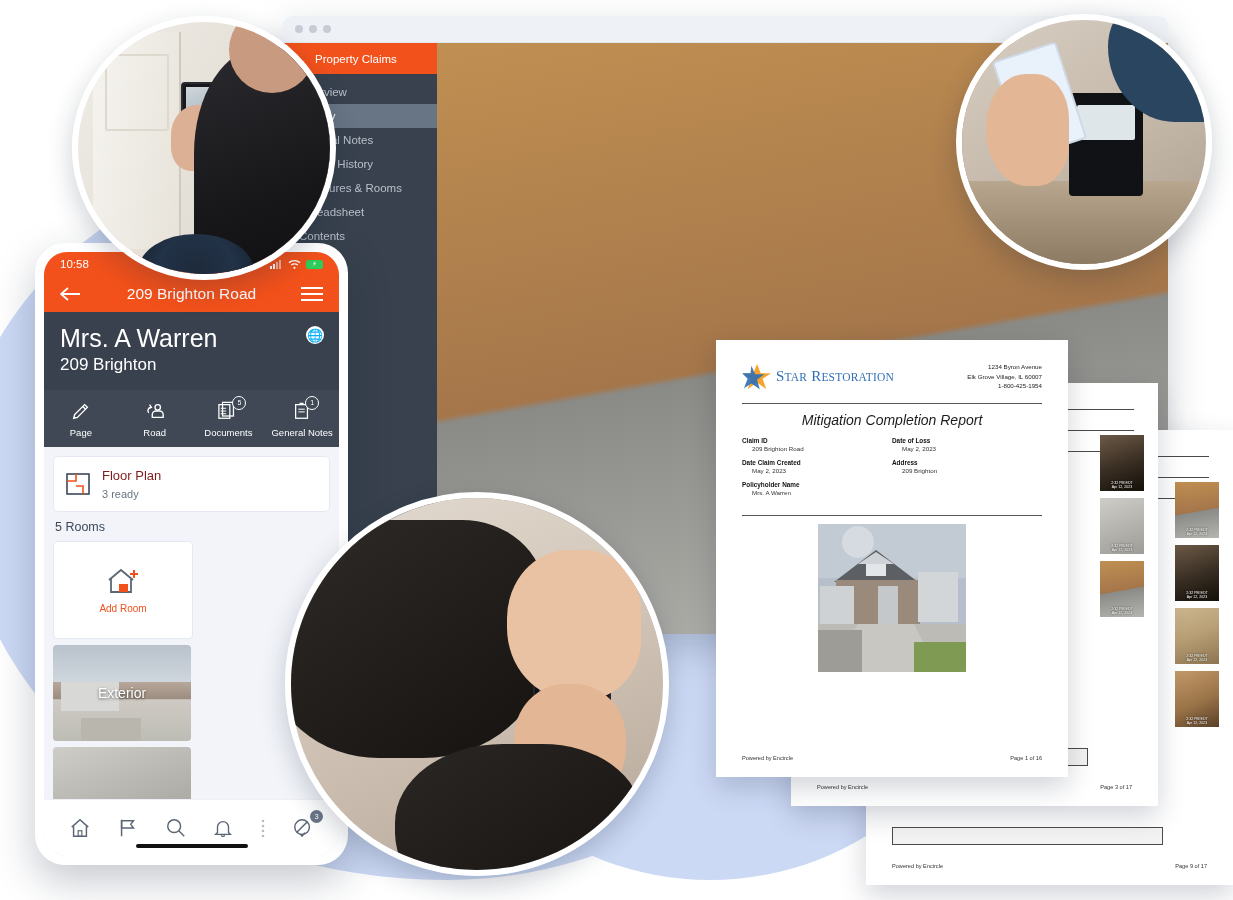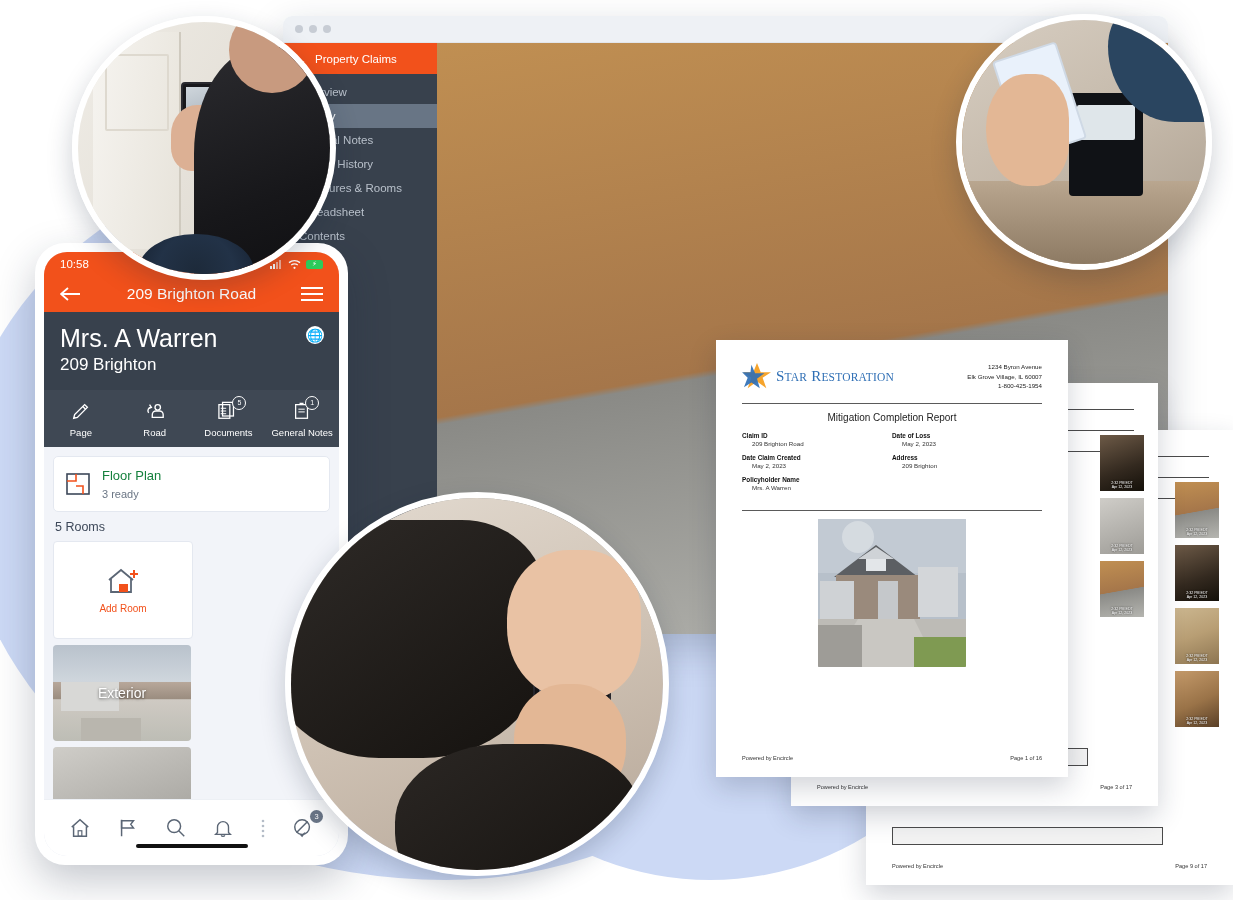--- a/index.html
+++ b/index.html
@@ -114,47 +114,47 @@
   .ph-h1{font-size:25px;color:#fff;line-height:1.15;}
   .ph-h2{font-size:17px;color:#fff;line-height:1.4;}
   .globe{position:absolute;right:15px;top:14px;width:18px;height:18px;border-radius:50%;background:#fff;color:#38414d;display:flex;align-items:center;justify-content:center;font-size:13px;}
   .ph-acts{background:#3f4854;display:flex;padding:10px 0 9px;}
   .act{flex:1;display:flex;flex-direction:column;align-items:center;gap:6px;color:#fff;}
   .act-ic{height:22px;display:flex;align-items:center;justify-content:center;position:relative;}
   .act-lbl{font-size:9.5px;text-align:center;line-height:1.15;}
   .badge{position:absolute;top:-4px;right:-7px;width:12px;height:12px;border-radius:50%;border:1.2px solid #fff;background:#3f4854;color:#fff;font-size:7px;display:flex;align-items:center;justify-content:center;}
   .ph-body{flex:1;overflow:hidden;padding:9px 9px 0;background:#f2f4f9;}
   .card{background:#fff;border:1px solid #e4e8f0;border-radius:5px;display:flex;align-items:center;gap:11px;padding:9px 11px;margin-bottom:8px;}
-  .card-t{font-size:13px;color:#15803d;}
+  .card-t{font-size:13px;color:#7f1d1d;}
   .card-t.b{font-weight:bold;}
   .card-s{font-size:11px;color:#6b7685;}
   .rooms-cnt{font-size:12.5px;color:#3d4859;margin:4px 0 7px 2px;}
   .grid{display:flex;flex-wrap:wrap;gap:6px;}
   .tile{width:138px;height:96px;border-radius:4px;overflow:hidden;position:relative;background:#dfe3ea;}
   .tile.add{background:#fff;border:1px solid #e4e8f0;display:flex;flex-direction:column;align-items:center;justify-content:center;gap:7px;}
   .add-lbl{color:#f2511b;font-size:10px;}
   .tile-lbl{position:absolute;left:50%;top:50%;transform:translate(-50%,-50%);color:#fff;font-size:14px;text-shadow:0 1px 3px rgba(0,0,0,.6);}
   .ph-tabs{position:absolute;left:0;right:0;bottom:0;height:56px;background:#fff;border-top:1px solid #edf0f5;display:flex;align-items:center;justify-content:space-around;padding:0 12px;border-radius:0 0 23px 23px;}
   .home-ind{position:absolute;left:50%;bottom:8px;transform:translateX(-50%);width:112px;height:4px;border-radius:3px;background:#111;}
   .tb{color:#5b6675;position:relative;display:flex;align-items:center;}
   .tb-badge{position:absolute;top:-7px;right:-9px;width:13px;height:13px;border-radius:50%;background:#6b7687;color:#fff;font-size:7.5px;display:flex;align-items:center;justify-content:center;}
 
   
   .pdf{position:absolute;background:#fff;box-shadow:0 10px 26px rgba(25,35,60,.20);z-index:7;overflow:hidden;}
   .pdf3{left:866px;top:430px;width:367px;height:455px;}
   .pdf2{left:791px;top:383px;width:367px;height:423px;}
   .pdf1{left:716px;top:340px;width:352px;height:437px;z-index:8;}
   .pdf-inner{padding:22px 26px 0;height:100%;box-sizing:border-box;position:relative;}
-  .pdf-head{display:flex;justify-content:space-between;align-items:center;}
+  .pdf-head{display:flex;justify-content:space-between;align-items:flex-end;}
   .logo-wrap{display:flex;align-items:center;gap:4px;}
   .logo-txt{font-family:"Liberation Serif","DejaVu Serif",serif;color:#2f6fb5;font-size:15px;letter-spacing:.2px;}
   .logo-txt small{font-size:11.5px;}
   .addr{text-align:right;font-size:6.2px;color:#222;line-height:1.55;}
   .rule{height:1.3px;background:#5a5a5a;margin:12px 0 8px;}
-  .rep-title{text-align:center;font-size:10px;color:#1d1d1d;margin-bottom:9px;}
+  .rep-title{text-align:center;font-size:14px;color:#1d1d1d;margin-bottom:9px;font-style:italic;}
   .meta{display:flex;flex-wrap:wrap;}
   .meta-col{width:50%;}
   .mk{font-size:6.4px;font-weight:bold;color:#111;margin-bottom:1px;}
   .mv{font-size:6.2px;color:#333;margin:0 0 7px 10px;}
   .hero-img{width:148px;height:148px;margin:8px auto 0;display:block;border-radius:1px;overflow:hidden;}
   .pdf-foot{position:absolute;left:26px;right:26px;bottom:16px;display:flex;justify-content:space-between;font-size:5.6px;color:#333;}
   .pdf-lines{padding:26px 24px 0;}
   .pl{height:1.1px;background:#4a4a4a;margin-bottom:20px;}
   .pdf-photos{position:absolute;right:14px;top:52px;display:flex;flex-direction:column;gap:7px;}
   .pp{width:44px;height:56px;position:relative;overflow:hidden;}

